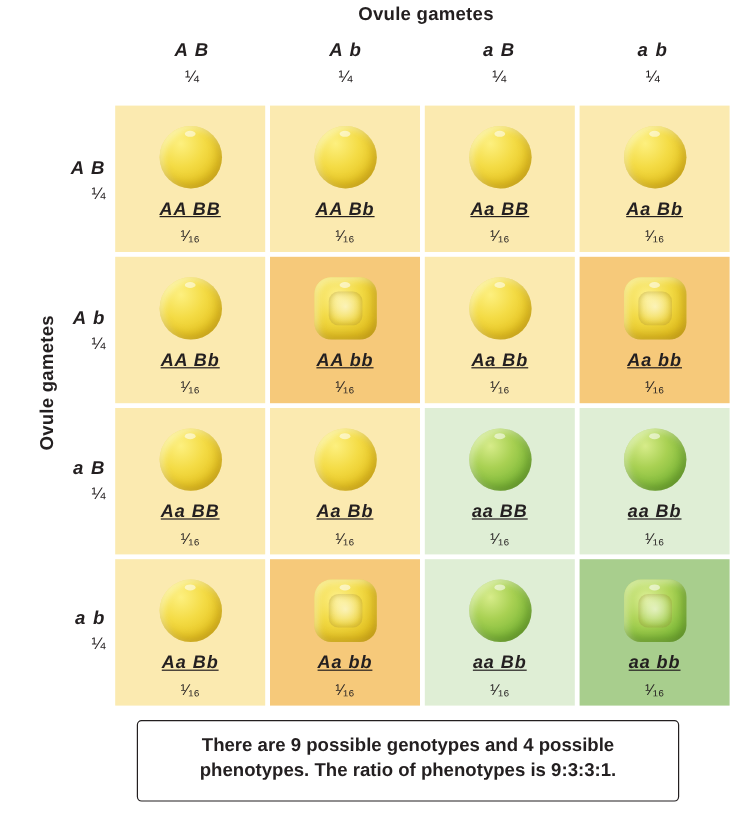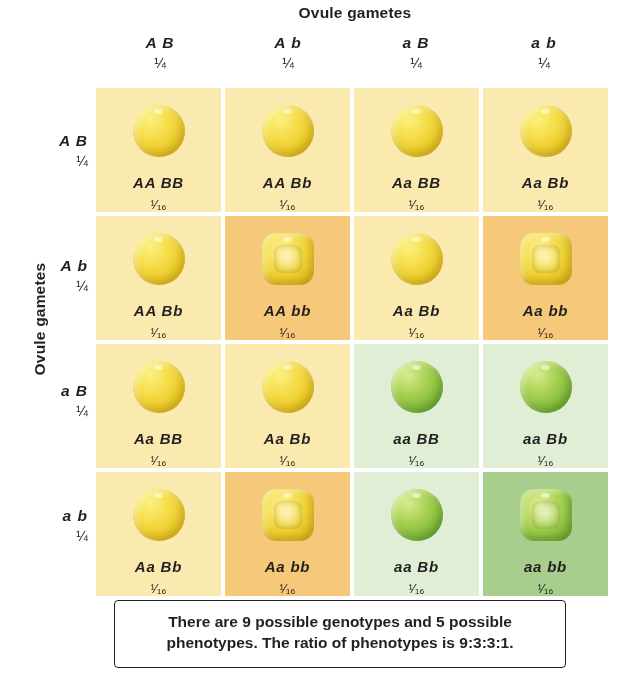--- a/index.html
+++ b/index.html
@@ -128,21 +128,22 @@
     height: 58px;
     display: flex;
     align-items: center;
     justify-content: center;
   }
   .cell .genotype {
     font-size: 15px;
     font-style: italic;
     font-weight: bold;
     letter-spacing: 0.8px;
-    margin-top: 14px;
+    margin-top: 6px;
+    text-decoration: underline;
   }
   .cell .frac {
     font-size: 13px;
     margin-top: 6px;
   }
 
   
   .seed {
     width: 52px;
     height: 52px;
@@ -436,15 +437,15 @@
             <div class="dimple"></div>
             <div class="hilum"></div>
           </div>
       </div>
       <div class="genotype">aa bb</div>
       <div class="frac">¹⁄₁₆</div>
     </div>
 
   </div>
 
-  <div class="caption">There are 9 possible genotypes and 5 possible phenotypes. The ratio of phenotypes is 9:3:3:1.</div>
+  <div class="caption">There are 9 possible genotypes and 4 possible phenotypes. The ratio of phenotypes is 9:3:3:1.</div>
 
 </div>
 
 </body></html>

